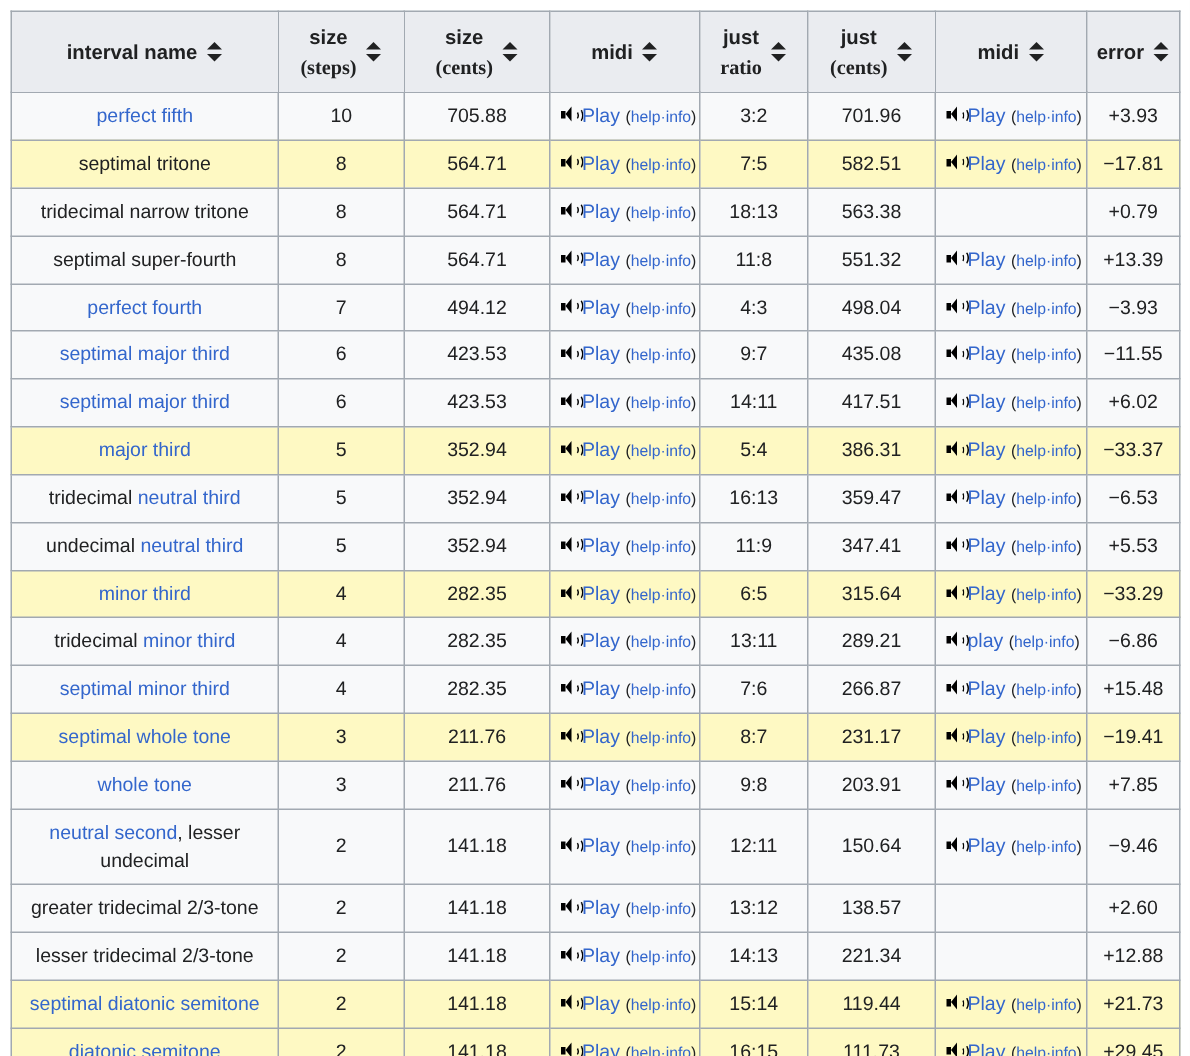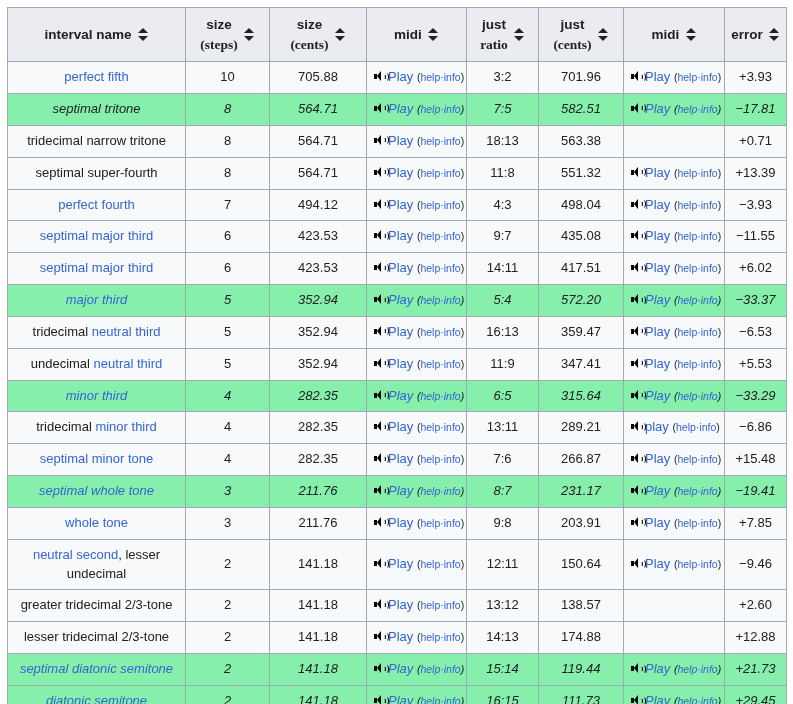--- a/index.html
+++ b/index.html
@@ -38,22 +38,21 @@
     background: #eaecf0;
     font-weight: bold;
     font-size: 13.5px;
     padding: 7px 5px;
     position: relative;
   }
   table.wikitable td {
     background: #f8f9fa;
   }
   tr.hl td {
-    background: #86efac;
-    font-style: italic;
+    background: #fef9c3;
   }
   
   col.c-name    { width: 178px; }
   col.c-steps   { width: 84px; }
   col.c-cents   { width: 97px; }
   col.c-midi1   { width: 100px; }
   col.c-ratio   { width: 72px; }
   col.c-jcents  { width: 85px; }
   col.c-midi2   { width: 101px; }
   col.c-error   { width: 62px; }
@@ -241,21 +240,21 @@
           <td class="num">−17.81</td>
         </tr>
         <tr>
           <td><span class="plain">tridecimal narrow tritone</span></td>
           <td class="num">8</td>
           <td class="num">564.71</td>
           <td class="midi-cell"><span class="spk"><span class="body"></span><span class="cone"></span><span class="w1"></span><span class="w2"></span></span><a class="wl play-link">Play</a> <span class="help-paren">(</span><a class="help-info">help·info</a><span class="help-paren">)</span></td>
           <td class="num">18:13</td>
           <td class="num">563.38</td>
           <td class="midi-cell"></td>
-          <td class="num">+0.71</td>
+          <td class="num">+0.79</td>
         </tr>
         <tr>
           <td><span class="plain">septimal super-fourth</span></td>
           <td class="num">8</td>
           <td class="num">564.71</td>
           <td class="midi-cell"><span class="spk"><span class="body"></span><span class="cone"></span><span class="w1"></span><span class="w2"></span></span><a class="wl play-link">Play</a> <span class="help-paren">(</span><a class="help-info">help·info</a><span class="help-paren">)</span></td>
           <td class="num">11:8</td>
           <td class="num">551.32</td>
           <td class="midi-cell"><span class="spk"><span class="body"></span><span class="cone"></span><span class="w1"></span><span class="w2"></span></span><a class="wl play-link">Play</a> <span class="help-paren">(</span><a class="help-info">help·info</a><span class="help-paren">)</span></td>
           <td class="num">+13.39</td>
@@ -289,21 +288,21 @@
           <td class="num">417.51</td>
           <td class="midi-cell"><span class="spk"><span class="body"></span><span class="cone"></span><span class="w1"></span><span class="w2"></span></span><a class="wl play-link">Play</a> <span class="help-paren">(</span><a class="help-info">help·info</a><span class="help-paren">)</span></td>
           <td class="num">+6.02</td>
         </tr>
         <tr class="hl">
           <td><a class="wl">major third</a></td>
           <td class="num">5</td>
           <td class="num">352.94</td>
           <td class="midi-cell"><span class="spk"><span class="body"></span><span class="cone"></span><span class="w1"></span><span class="w2"></span></span><a class="wl play-link">Play</a> <span class="help-paren">(</span><a class="help-info">help·info</a><span class="help-paren">)</span></td>
           <td class="num">5:4</td>
-          <td class="num">572.20</td>
+          <td class="num">386.31</td>
           <td class="midi-cell"><span class="spk"><span class="body"></span><span class="cone"></span><span class="w1"></span><span class="w2"></span></span><a class="wl play-link">Play</a> <span class="help-paren">(</span><a class="help-info">help·info</a><span class="help-paren">)</span></td>
           <td class="num">−33.37</td>
         </tr>
         <tr>
           <td><span class="plain">tridecimal </span><a class="wl">neutral third</a></td>
           <td class="num">5</td>
           <td class="num">352.94</td>
           <td class="midi-cell"><span class="spk"><span class="body"></span><span class="cone"></span><span class="w1"></span><span class="w2"></span></span><a class="wl play-link">Play</a> <span class="help-paren">(</span><a class="help-info">help·info</a><span class="help-paren">)</span></td>
           <td class="num">16:13</td>
           <td class="num">359.47</td>
@@ -334,21 +333,21 @@
           <td><span class="plain">tridecimal </span><a class="wl">minor third</a></td>
           <td class="num">4</td>
           <td class="num">282.35</td>
           <td class="midi-cell"><span class="spk"><span class="body"></span><span class="cone"></span><span class="w1"></span><span class="w2"></span></span><a class="wl play-link">Play</a> <span class="help-paren">(</span><a class="help-info">help·info</a><span class="help-paren">)</span></td>
           <td class="num">13:11</td>
           <td class="num">289.21</td>
           <td class="midi-cell"><span class="spk"><span class="body"></span><span class="cone"></span><span class="w1"></span><span class="w2"></span></span><a class="wl play-link">play</a> <span class="help-paren">(</span><a class="help-info">help·info</a><span class="help-paren">)</span></td>
           <td class="num">−6.86</td>
         </tr>
         <tr>
-          <td><a class="wl">septimal minor tone</a></td>
+          <td><a class="wl">septimal minor third</a></td>
           <td class="num">4</td>
           <td class="num">282.35</td>
           <td class="midi-cell"><span class="spk"><span class="body"></span><span class="cone"></span><span class="w1"></span><span class="w2"></span></span><a class="wl play-link">Play</a> <span class="help-paren">(</span><a class="help-info">help·info</a><span class="help-paren">)</span></td>
           <td class="num">7:6</td>
           <td class="num">266.87</td>
           <td class="midi-cell"><span class="spk"><span class="body"></span><span class="cone"></span><span class="w1"></span><span class="w2"></span></span><a class="wl play-link">Play</a> <span class="help-paren">(</span><a class="help-info">help·info</a><span class="help-paren">)</span></td>
           <td class="num">+15.48</td>
         </tr>
         <tr class="hl">
           <td><a class="wl">septimal whole tone</a></td>
@@ -389,21 +388,21 @@
           <td class="num">138.57</td>
           <td class="midi-cell"></td>
           <td class="num">+2.60</td>
         </tr>
         <tr>
           <td><span class="plain">lesser tridecimal 2/3-tone</span></td>
           <td class="num">2</td>
           <td class="num">141.18</td>
           <td class="midi-cell"><span class="spk"><span class="body"></span><span class="cone"></span><span class="w1"></span><span class="w2"></span></span><a class="wl play-link">Play</a> <span class="help-paren">(</span><a class="help-info">help·info</a><span class="help-paren">)</span></td>
           <td class="num">14:13</td>
-          <td class="num">174.88</td>
+          <td class="num">221.34</td>
           <td class="midi-cell"></td>
           <td class="num">+12.88</td>
         </tr>
         <tr class="hl">
           <td><a class="wl">septimal diatonic semitone</a></td>
           <td class="num">2</td>
           <td class="num">141.18</td>
           <td class="midi-cell"><span class="spk"><span class="body"></span><span class="cone"></span><span class="w1"></span><span class="w2"></span></span><a class="wl play-link">Play</a> <span class="help-paren">(</span><a class="help-info">help·info</a><span class="help-paren">)</span></td>
           <td class="num">15:14</td>
           <td class="num">119.44</td>

